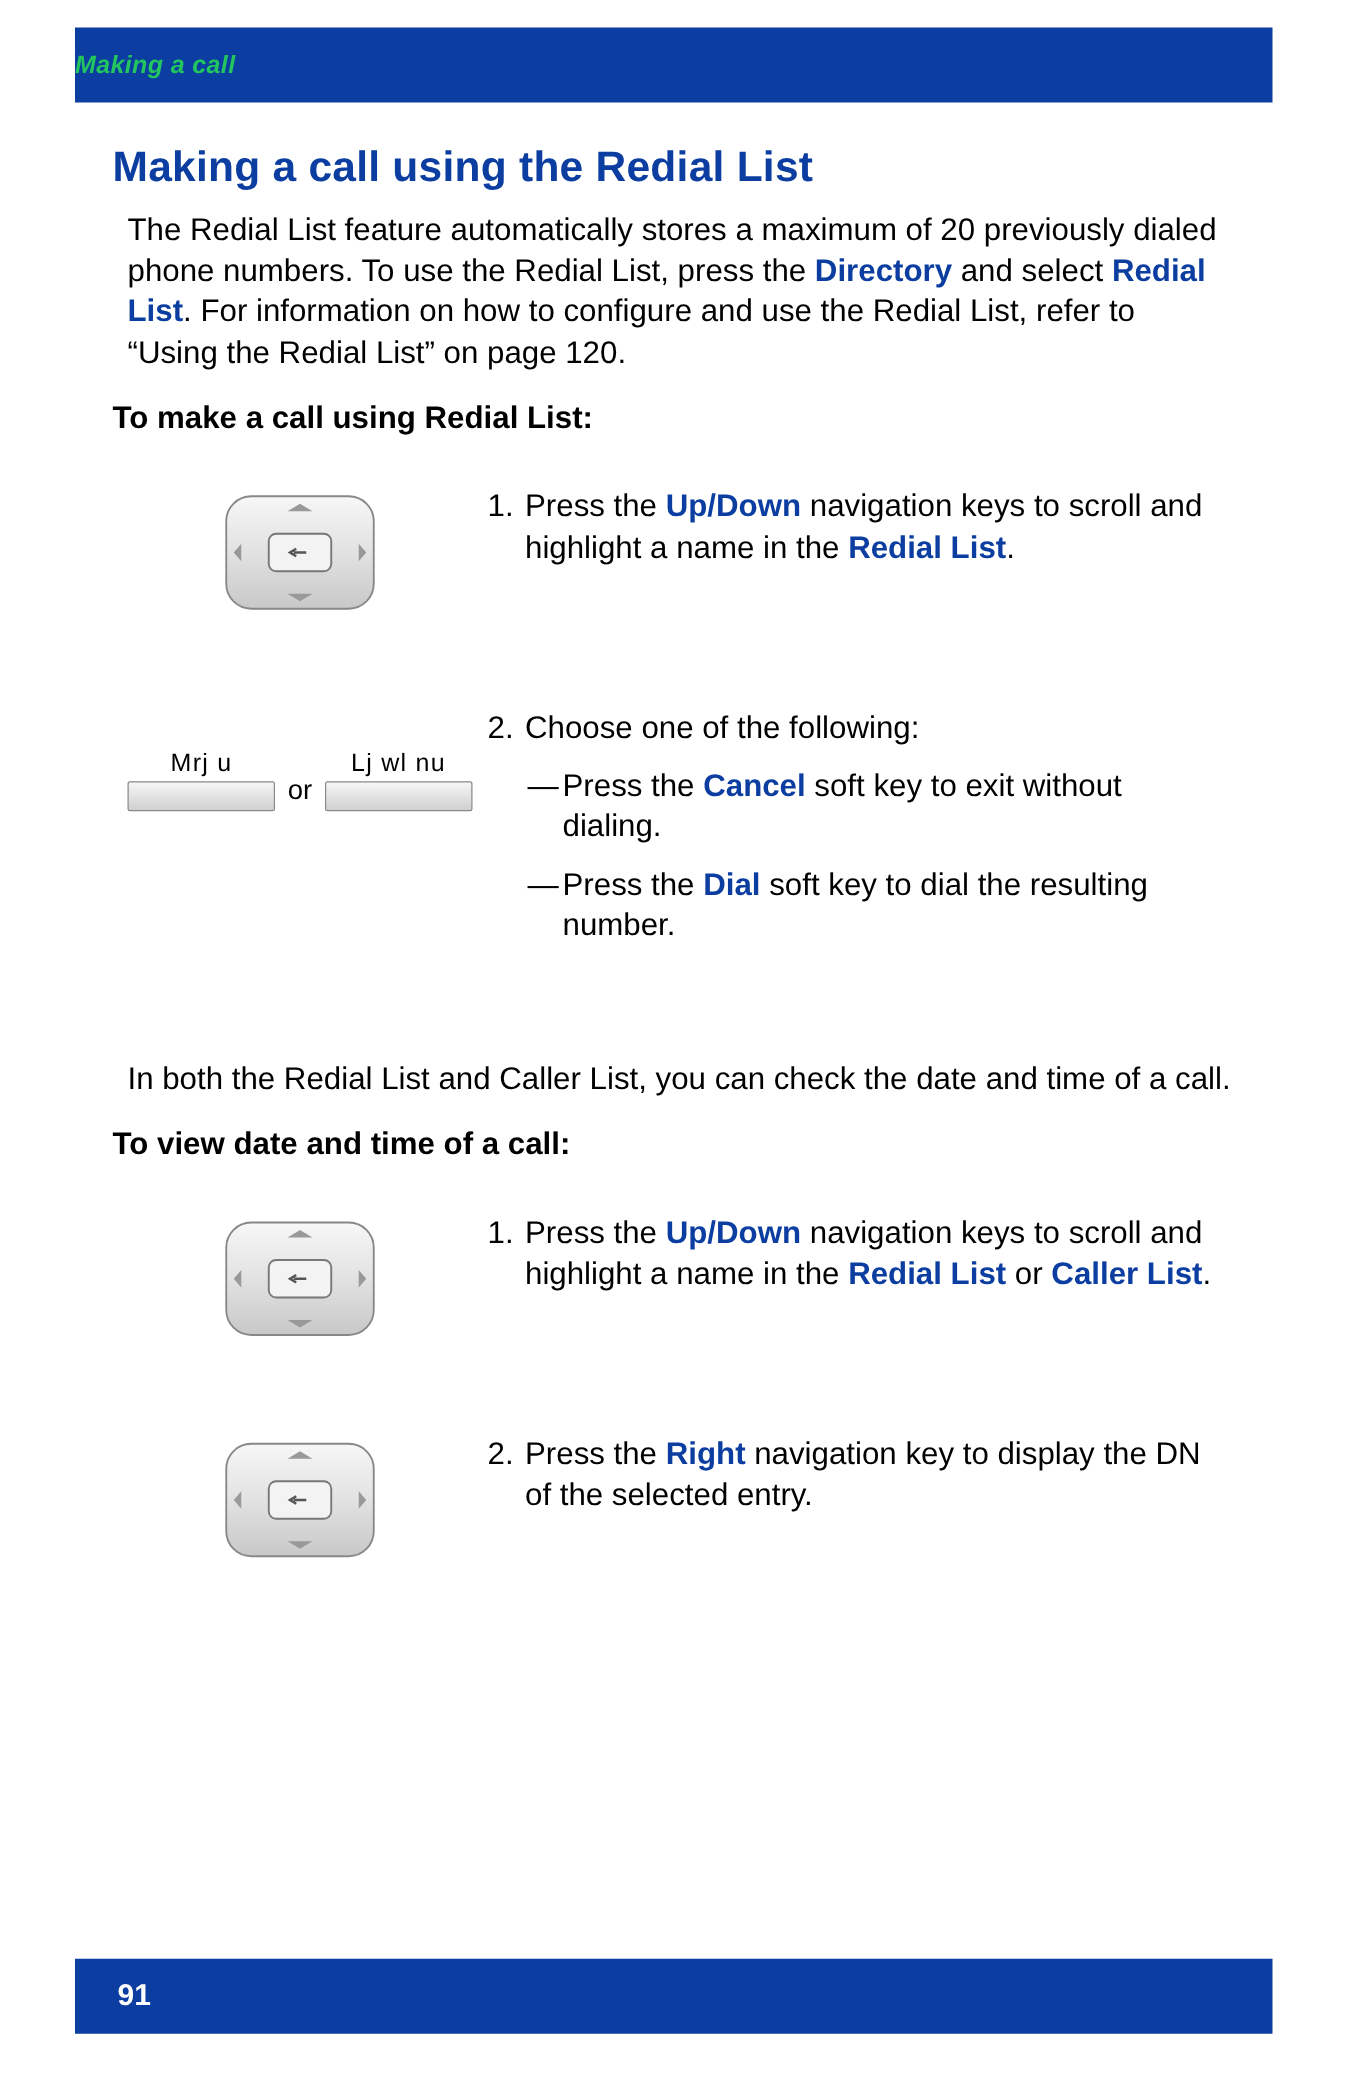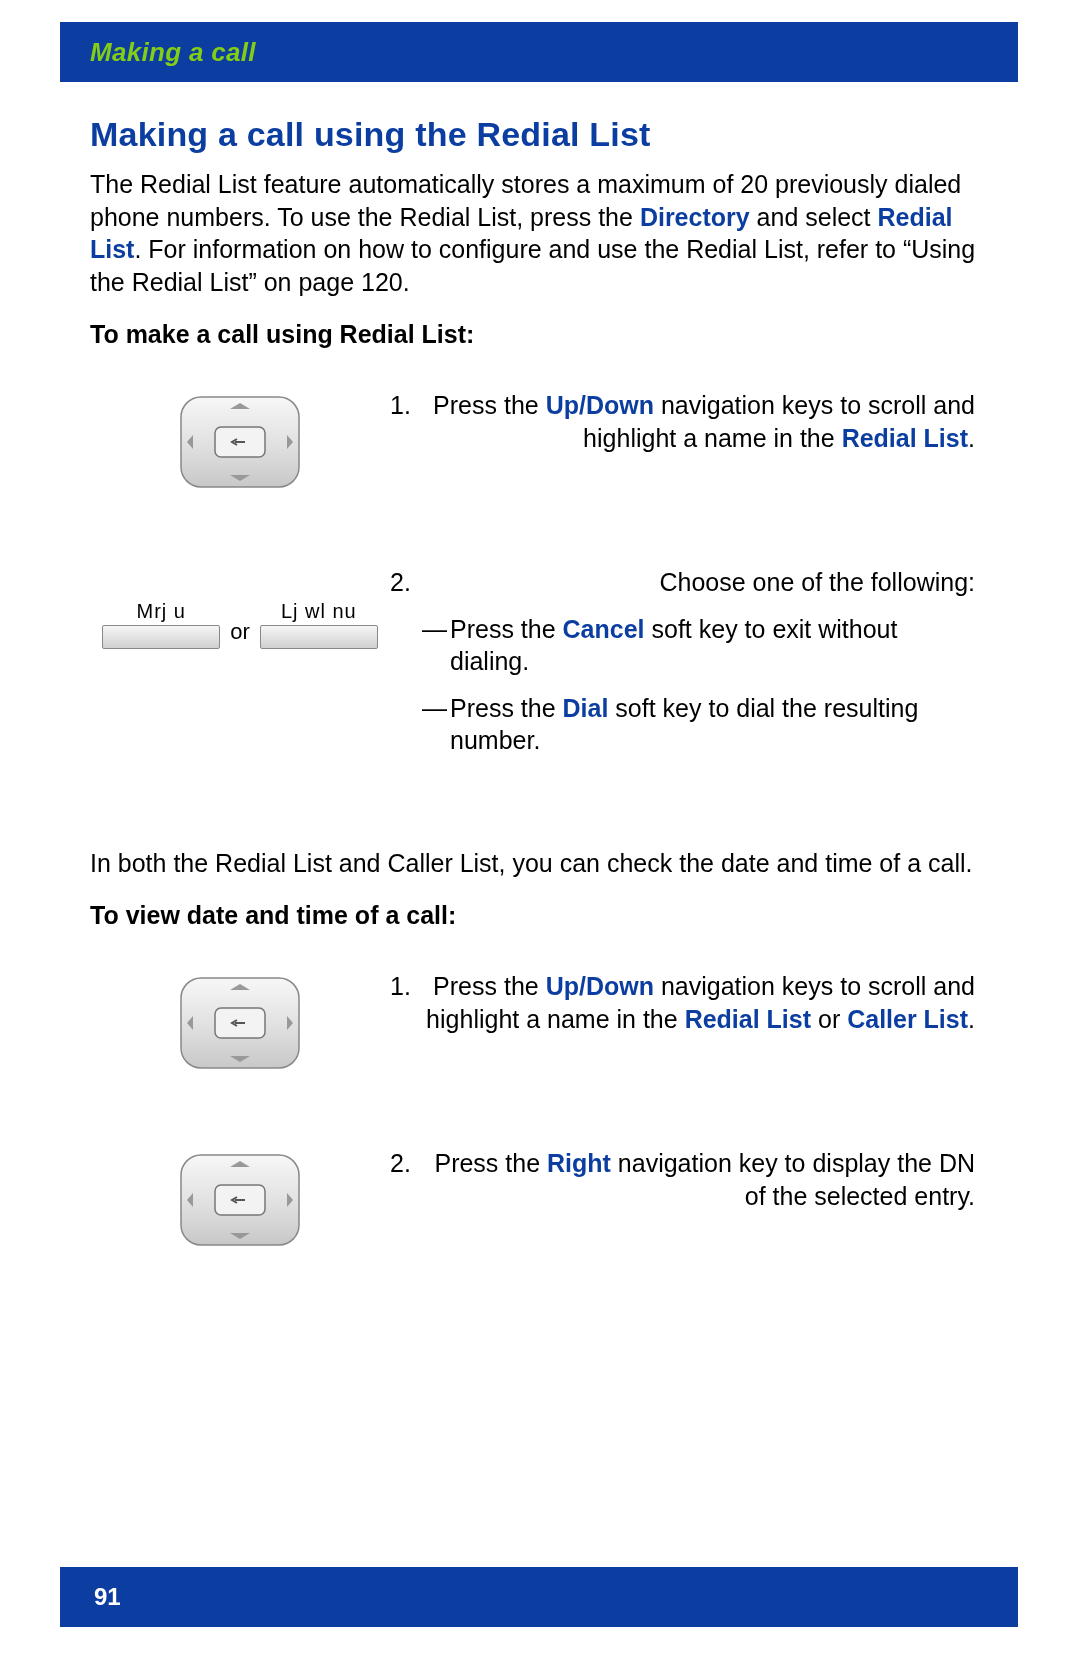--- a/index.html
+++ b/index.html
@@ -15,25 +15,24 @@
     position: relative;
     box-sizing: border-box;
   }
   .header-bar {
     position: absolute;
     top: 22px;
     left: 60px;
     right: 62px;
     height: 60px;
     background: #0b3ea0;
-    color: #84cc16;
+    color: #22c55e;
     font-weight: bold;
     font-style: italic;
-    font-size: 26px;
-    padding-left: 30px;
+    font-size: 20px;
     display: flex;
     align-items: center;
     font-family: "Futura", "Trebuchet MS", Arial, sans-serif;
     letter-spacing: 0.3px;
   }
   .content {
     position: absolute;
     top: 115px;
     left: 90px;
     right: 95px;
@@ -42,21 +41,21 @@
     color: #0b3ea0;
     font-weight: bold;
     font-size: 34px;
     margin: 0 0 14px 0;
     font-family: "Futura", "Trebuchet MS", Arial, sans-serif;
     letter-spacing: 0.2px;
   }
   p.body {
     font-size: 25px;
     line-height: 1.3;
-    margin: 0 0 22px 0;
+    margin: 0 0 22px 12px;
     color: #000;
   }
   .blue {
     color: #0b3ea0;
     font-weight: bold;
   }
   p.subhead {
     font-size: 25px;
     font-weight: bold;
     margin: 12px 0 40px 0;
@@ -81,21 +80,20 @@
   }
   .step-text-col .num {
     display: inline-block;
     width: 30px;
     vertical-align: top;
   }
   .step-text-col .txt {
     display: inline-block;
     width: calc(100% - 40px);
     vertical-align: top;
-    text-align: right;
   }
   .bullet-row {
     margin-top: 14px;
     padding-left: 32px;
   }
   .bullet-row .dash {
     display: inline-block;
     width: 28px;
     vertical-align: top;
   }

